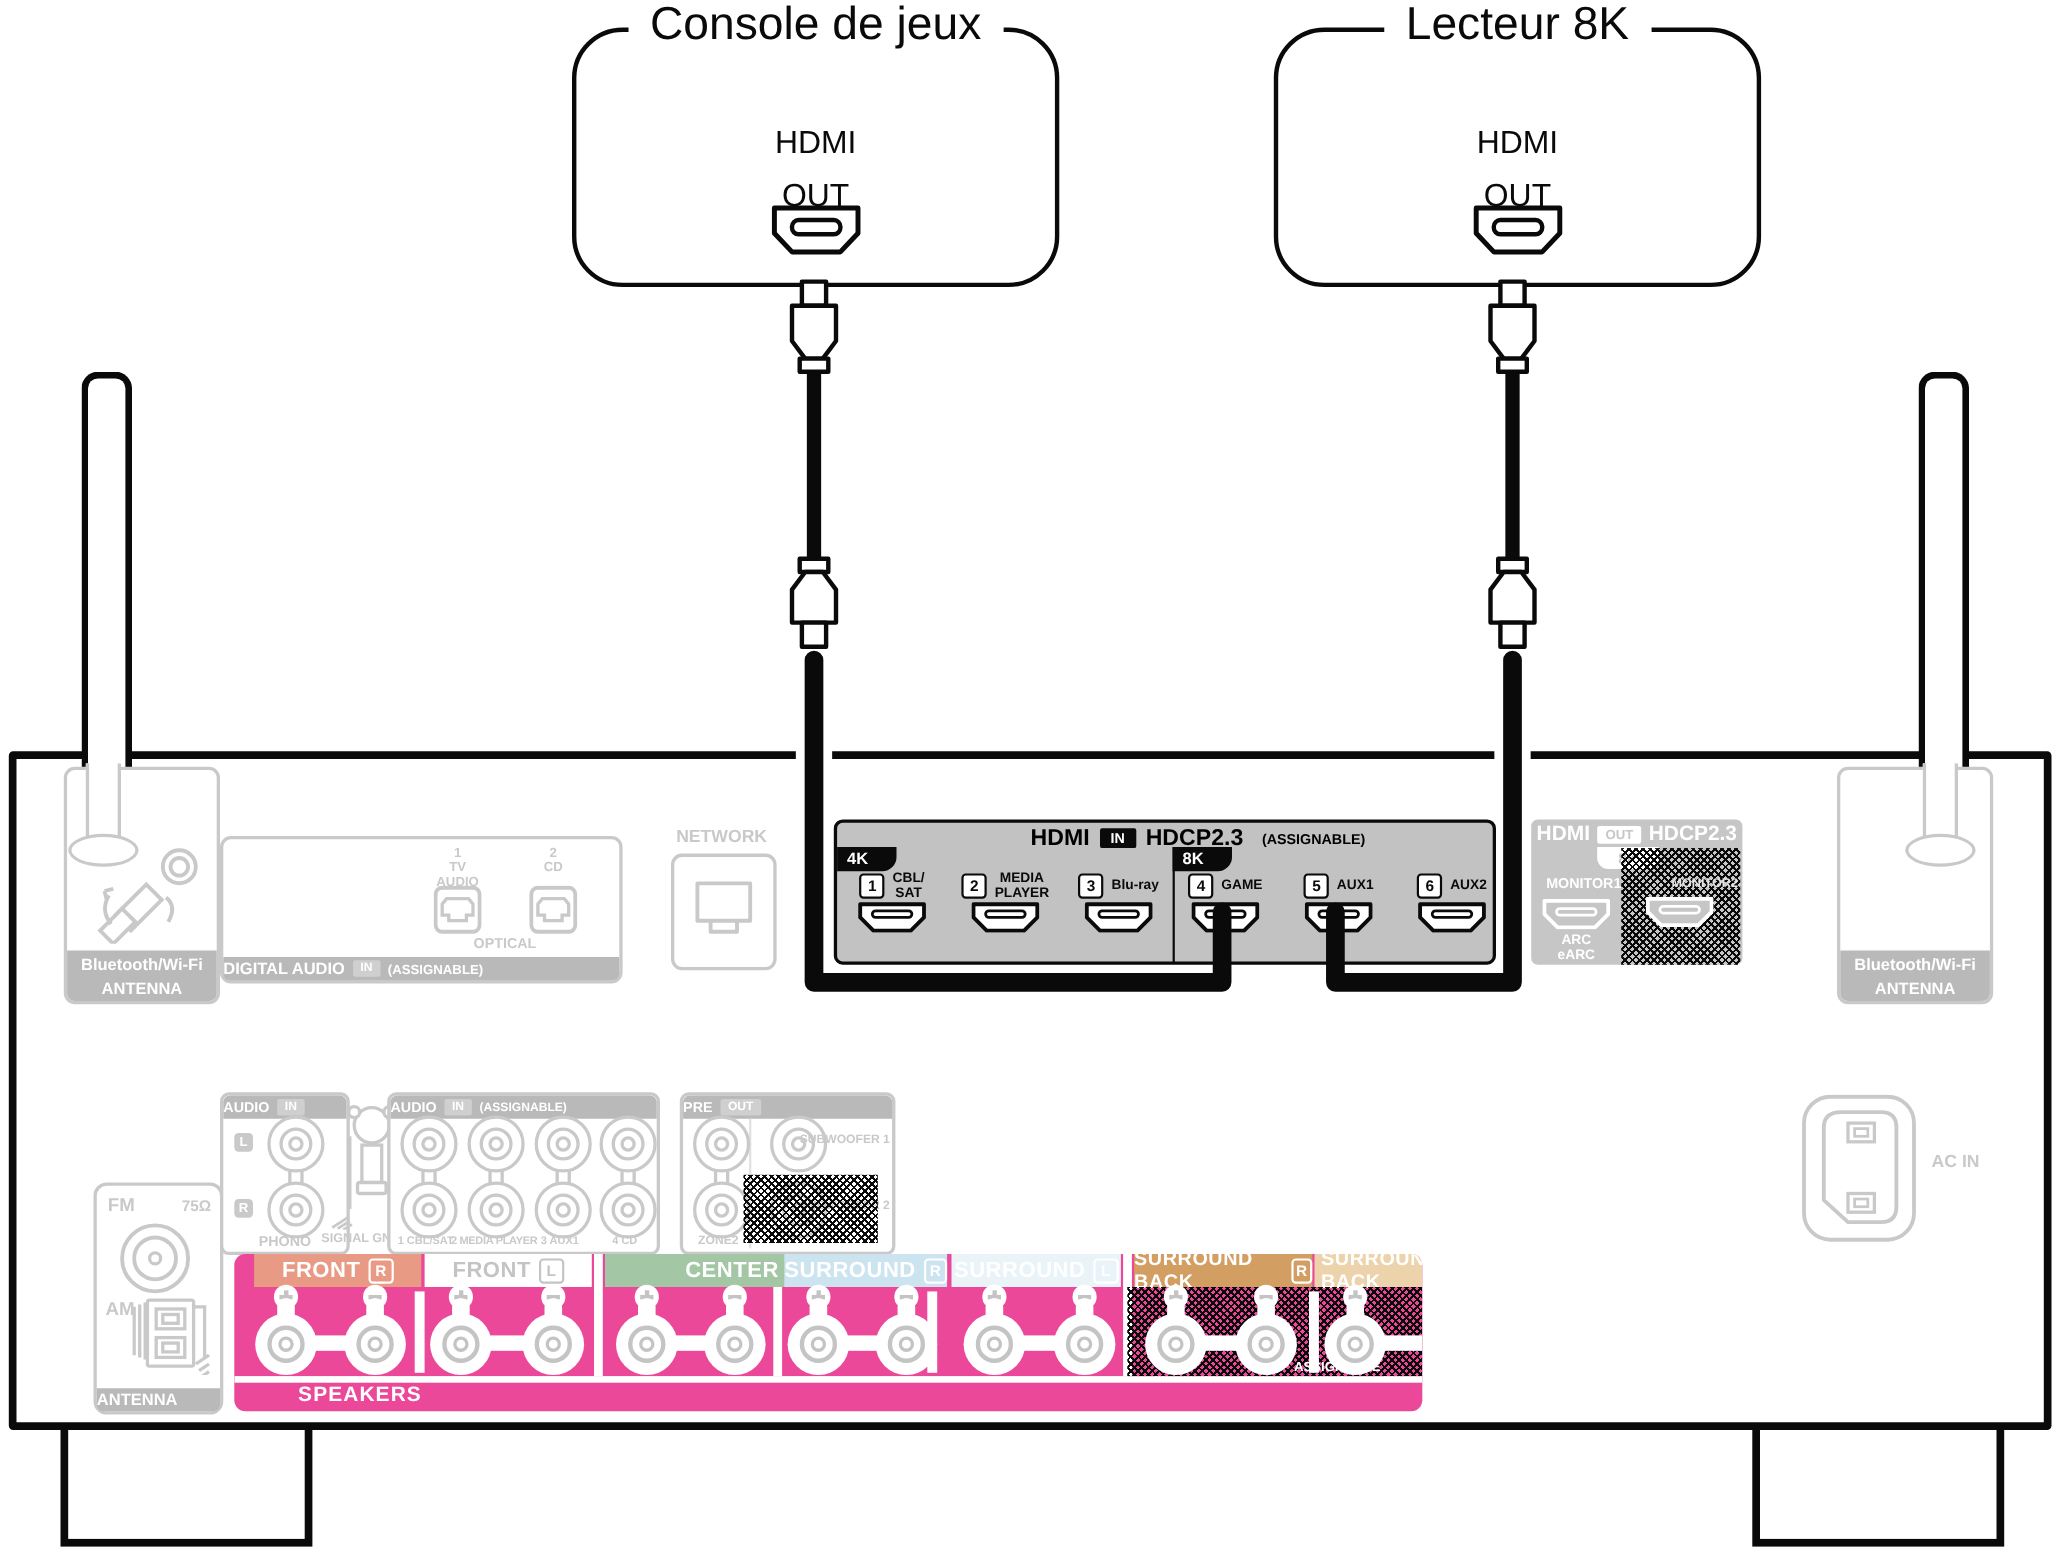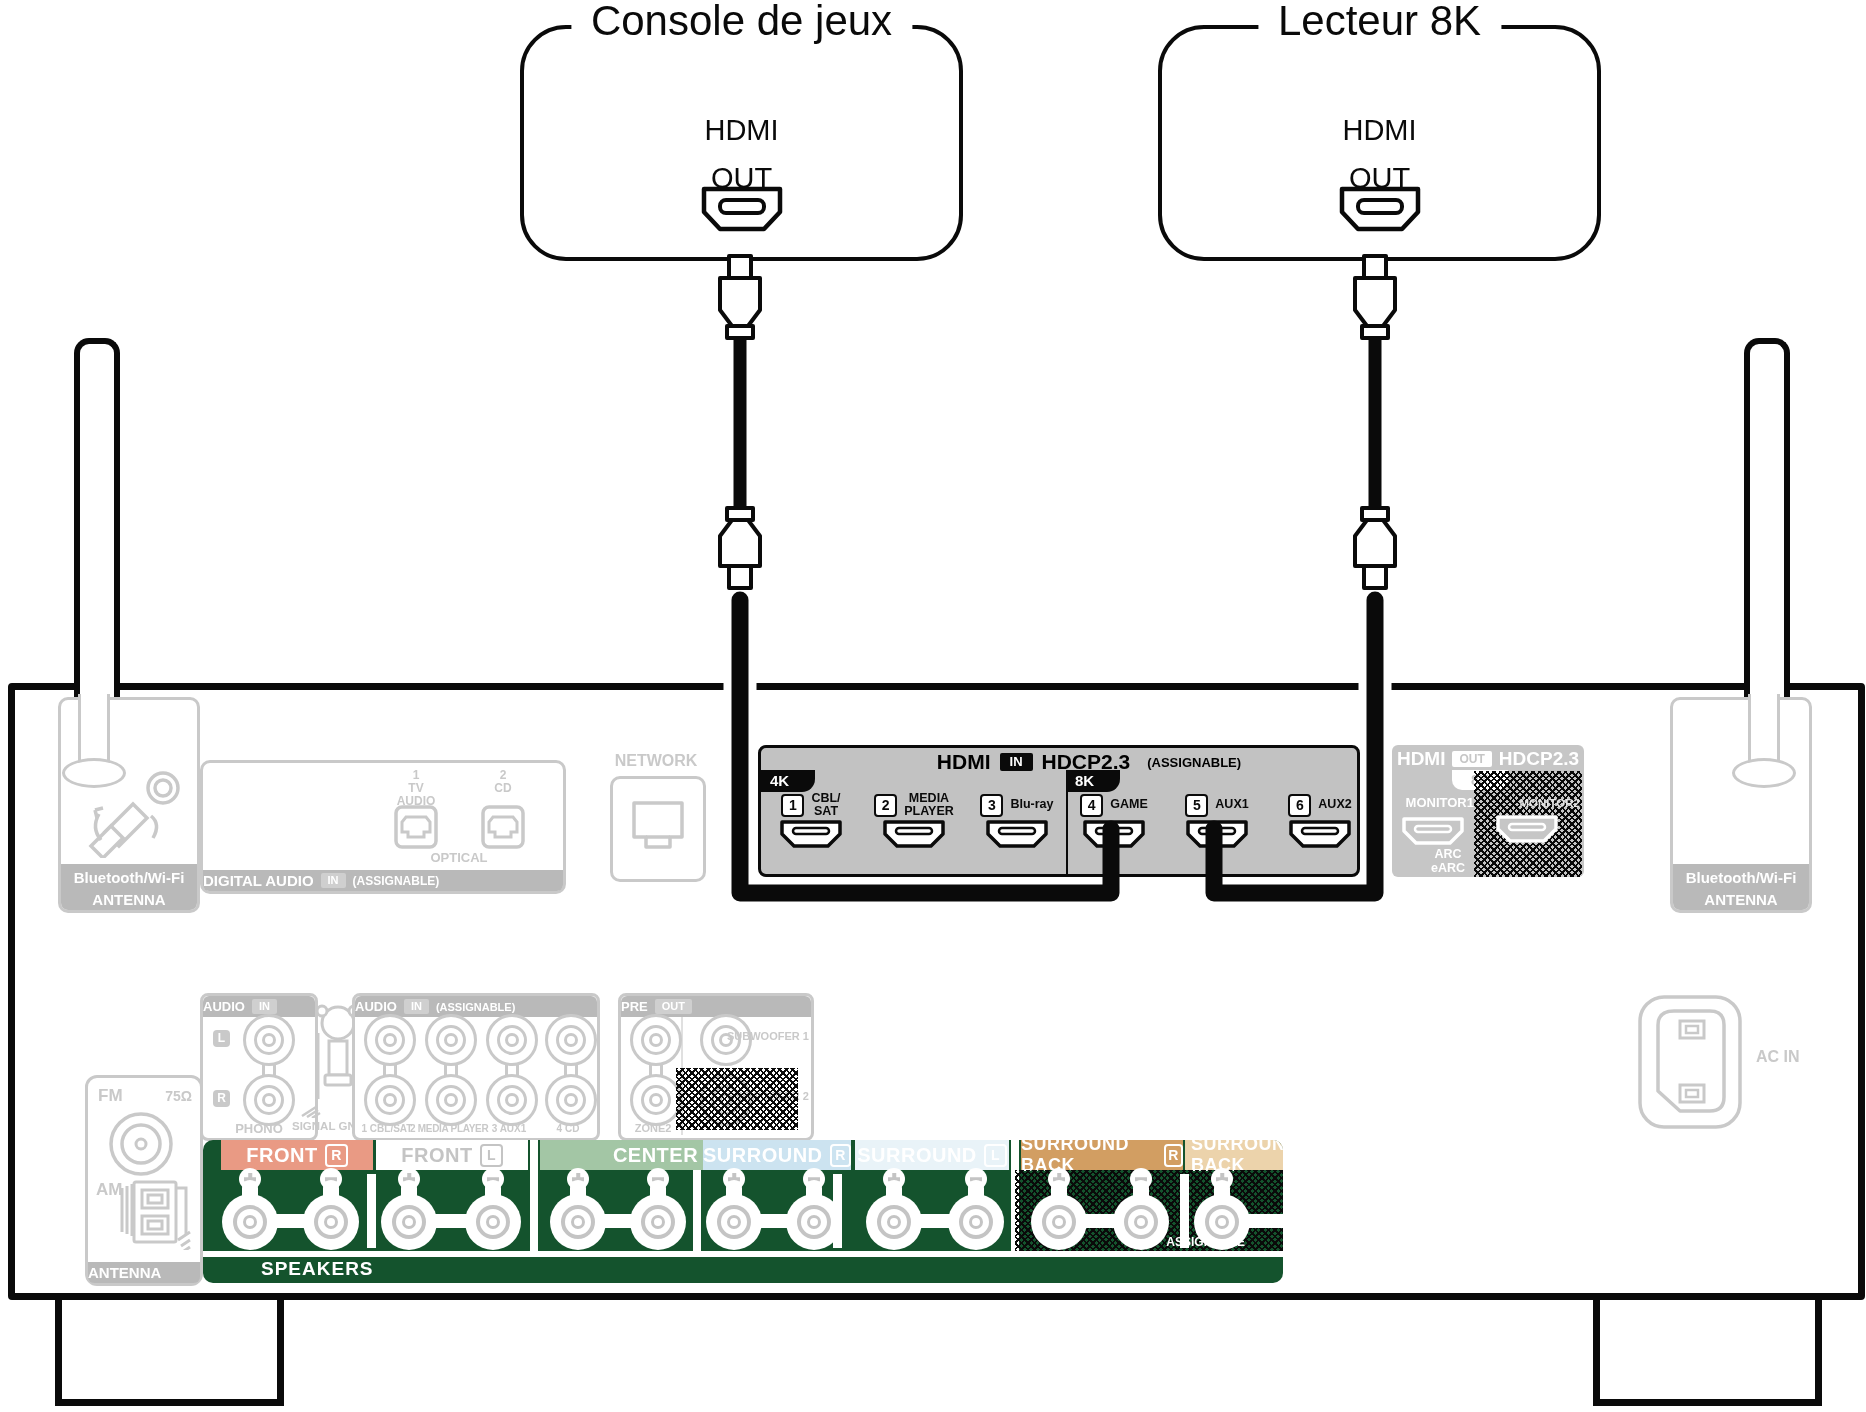--- a/index.html
+++ b/index.html
@@ -47,21 +47,21 @@
   .pgroup{position:absolute;top:45px;width:104px;display:flex;flex-direction:column;align-items:center;}
   .pgrow{display:flex;align-items:center;gap:7px;height:24px;}
   .numchip{width:19px;height:19px;border:2.5px solid #0a0a0a;border-radius:4px;background:#fff;font-weight:bold;font-size:14px;line-height:19px;text-align:center;color:#0a0a0a;box-sizing:content-box;}
   .plabel{font-weight:bold;font-size:12.5px;line-height:1.05;color:#0a0a0a;text-align:center;}
   .plabel div:empty{display:none;}
 
   
   .hdmiout{position:absolute;left:1392px;top:745px;width:192px;height:132px;background:#c6c6c6;border-radius:6px;z-index:2;color:#fff;}
 
   
-  .spkpanel{position:absolute;left:203px;top:1140px;width:1080px;height:143px;background:#14532d;border-radius:10px;overflow:hidden;z-index:2;}
+  .spkpanel{position:absolute;left:213px;top:1140px;width:1080px;height:143px;background:#ec4899;border-radius:10px;overflow:hidden;z-index:2;}
   .chip{position:absolute;top:0;height:30px;display:flex;align-items:center;justify-content:center;gap:7px;font-weight:bold;font-size:20px;letter-spacing:.5px;}
   .chip .side{display:inline-block;width:19px;height:19px;border:2.5px solid currentColor;border-radius:4px;font-size:14px;line-height:19px;text-align:center;letter-spacing:0;}
   .chip .side:empty{display:none;}
   .vgap{position:absolute;top:0;width:8px;height:111px;background:#fff;}
   .vdiv{position:absolute;top:34px;width:9px;height:74px;background:#fff;}
   .post{position:absolute;top:54px;width:56px;height:56px;background:#fff;border-radius:50%;}
   .post::before{content:"";position:absolute;left:50%;top:50%;transform:translate(-50%,-50%);width:26px;height:26px;border:4px solid #c4c4c4;border-radius:50%;}
   .post::after{content:"";position:absolute;left:50%;top:50%;transform:translate(-50%,-50%);width:8px;height:8px;border:3px solid #c4c4c4;border-radius:50%;}
   .ptab{position:absolute;width:16px;height:24px;background:#fff;border-radius:8px;}
   .pbar{position:absolute;top:74px;height:14px;background:#fff;}
@@ -262,21 +262,21 @@
       <span style="font-weight:bold;font-size:19px;">HDMI</span>
       <span class="badge white">OUT</span>
       <span style="font-weight:bold;font-size:19px;">HDCP2.3</span>
     </div>
     <div class="abs" style="left:60px;top:25px;width:56px;height:20px;background:#fff;color:#c6c6c6;font-weight:bold;font-size:14px;text-align:center;line-height:20px;border-radius:0 0 10px 10px;">8K</div>
     <div class="abs" style="left:8px;top:50px;width:74px;text-align:right;font-weight:bold;font-size:13px;">MONITOR1</div>
     <svg class="abs" style="left:10px;top:72px;" width="62" height="28" viewBox="0 0 62 28">
       <path d="M2,2 H60 V14 L48,26 H14 L2,14 Z" fill="#c6c6c6" stroke="#fff" stroke-width="3.5" stroke-linejoin="round"></path>
       <rect x="13" y="9" width="36" height="6" rx="3" fill="#c6c6c6" stroke="#fff" stroke-width="2.5"></rect>
     </svg>
-    <div class="abs" style="left:25px;top:102px;width:62px;text-align:center;font-weight:bold;font-size:12.5px;line-height:1.15;">
+    <div class="abs" style="left:10px;top:102px;width:62px;text-align:center;font-weight:bold;font-size:12.5px;line-height:1.15;">
       <div>ARC</div>
         <div>eARC</div>
     </div>
     <div class="abs xh" style="left:82px;top:26px;width:108px;height:106px;">
       <span class="abs" style="right:2px;top:26px;font-weight:bold;font-size:11.5px;color:#e4e4e4;">MONITOR2</span>
       <svg class="abs" style="left:22px;top:44px;" width="62" height="28" viewBox="0 0 62 28">
         <path d="M2,2 H60 V14 L48,26 H14 L2,14 Z" fill="#c6c6c6" stroke="#fff" stroke-width="3.5" stroke-linejoin="round"></path>
         <rect x="13" y="9" width="36" height="6" rx="3" fill="#c6c6c6" stroke="#fff" stroke-width="2.5"></rect>
       </svg>
     </div>

